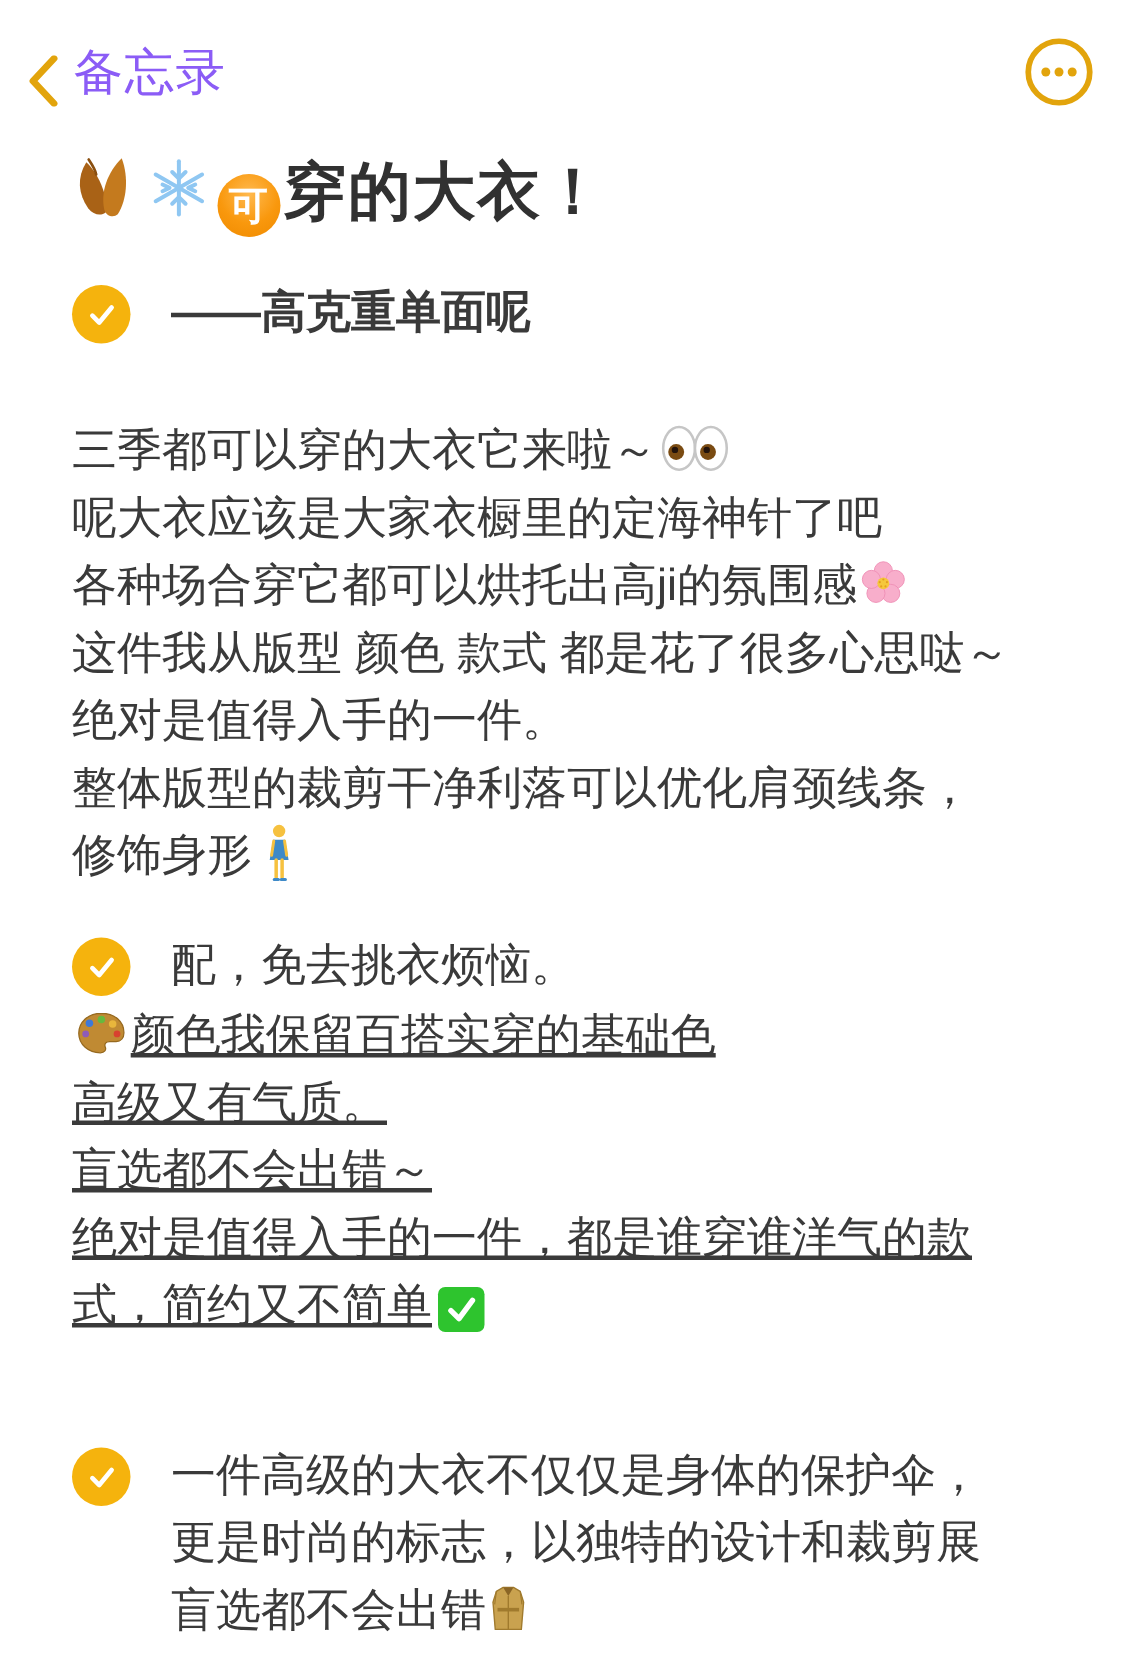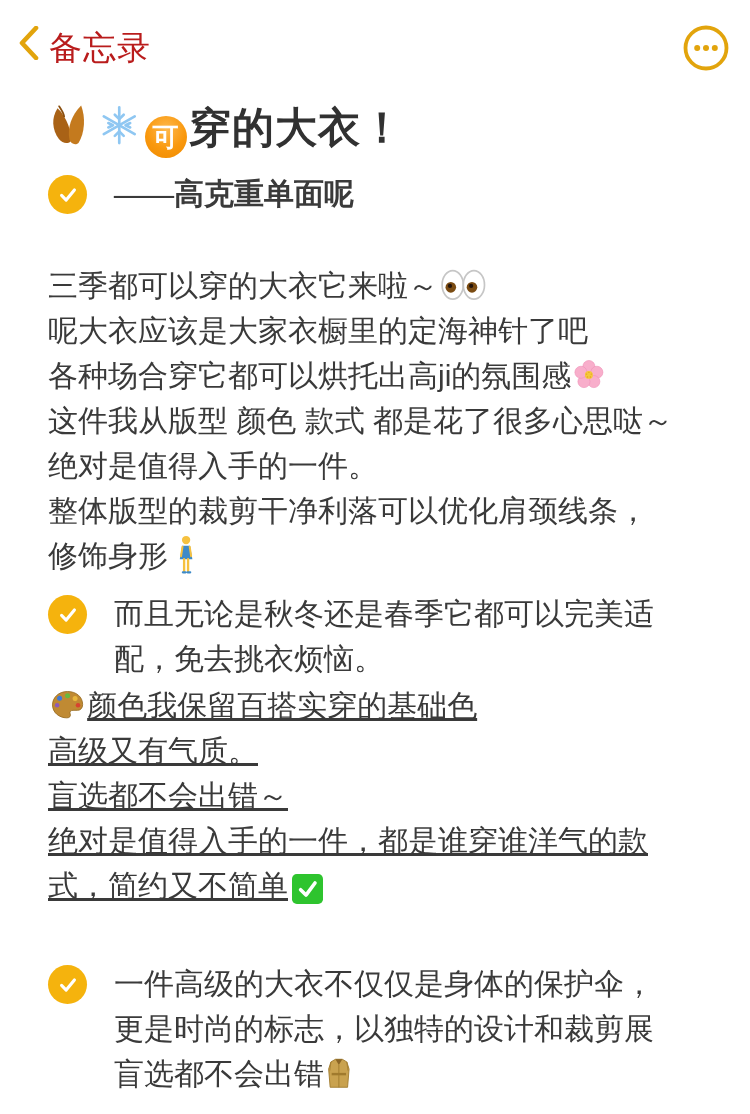--- a/index.html
+++ b/index.html
@@ -4,38 +4,38 @@
 <style>
   html,body{margin:0;padding:0;}
   body{
     width:750px;height:1114px;overflow:hidden;background:#ffffff;
     color:#3a3a3a;
     font-family:"Liberation Sans","DejaVu Sans",sans-serif;
     -webkit-font-smoothing:antialiased;
   }
   
   .header{display:flex;align-items:center;padding:22px 20px 0 18px;height:52px;}
-  .back-button{display:flex;align-items:flex-start;gap:10px;color:#b91c1c;cursor:pointer;}
+  .back-button{display:flex;align-items:flex-end;gap:10px;color:#8b5cf6;cursor:pointer;}
   .back-button .chev svg{width:21px;height:34px;display:block;}
   .back-label{font-size:33px;font-weight:500;letter-spacing:1px;}
   .header-spacer{flex:1;}
   .more-button{width:48px;height:48px;cursor:pointer;}
   .more-button svg{width:48px;height:48px;display:block;}
   
   .note-title{
     margin:26px 28px 0 46px;
     font-size:42px;line-height:56px;font-weight:700;color:#313131;
     letter-spacing:1px;white-space:nowrap;
   }
   
   .note-body{margin:0 34px 0 48px;font-size:30px;line-height:45px;}
   .line{display:block;white-space:nowrap;}
   .para{margin-top:12px;}
   .gap-large{margin-top:47px;}
-  .gap-small{margin-top:13px;font-family:Liberation Serif, serif;}
+  .gap-small{margin-top:28px;}
   .gap-none{margin-top:2px;text-decoration:underline;}
   .spacer{height:40px;}
   
   .check-row{display:flex;align-items:flex-start;}
   .check-circle{
     flex:0 0 auto;width:39px;height:39px;margin-top:4px;border-radius:50%;
     background:#f5b30d;display:flex;align-items:center;justify-content:center;
   }
   .check-circle svg{width:22px;height:22px;display:block;}
   .check-text{margin-left:27px;max-width:578px;}
@@ -152,21 +152,20 @@
             <path d="M5.4 41.5 h3 M10.6 41.5 h3" stroke="#3e8ac8" stroke-width="2.4" stroke-linecap="round"></path>
           </svg></span></div>
     </div>
     <div class="check-row gap-small">
       <span class="check-circle">
         <svg viewBox="0 0 24 24">
           <path d="M5 12.5 L10 17.5 L19 6.5" fill="none" stroke="#ffffff" stroke-width="3.4" stroke-linecap="round" stroke-linejoin="round"></path>
         </svg>
       </span>
       <div class="check-text">
-        <div class="line"><span>而且无论是秋冬还是春季它都可以完美适</span></div>
         <div class="line"><span>配，免去挑衣烦恼。</span></div>
       </div>
     </div>
     <div class="para gap-none">
       <div class="line"><span class="emoji"><svg viewBox="0 0 42 38">
             <path d="M21 3 C10 3 3 10.5 3 19 c0 9 7.8 15.5 17.2 15.5 c3.4 0 4.9-2.3 3.9-4.7 c-0.9-2.2 0.5-4.3 3.4-4.3 h5.3 c3.7 0 6.2-2.7 6.2-7 C39 9.6 31.6 3 21 3 z" fill="#c08a33" stroke="#96691f" stroke-width="1"></path>
             <circle cx="11.5" cy="11" r="3" fill="#3e79d8"></circle>
             <circle cx="21" cy="8" r="3" fill="#67b93e"></circle>
             <circle cx="30" cy="11.5" r="3" fill="#e8b63c"></circle>
             <circle cx="33.5" cy="19.5" r="2.7" fill="#d8422f"></circle>

